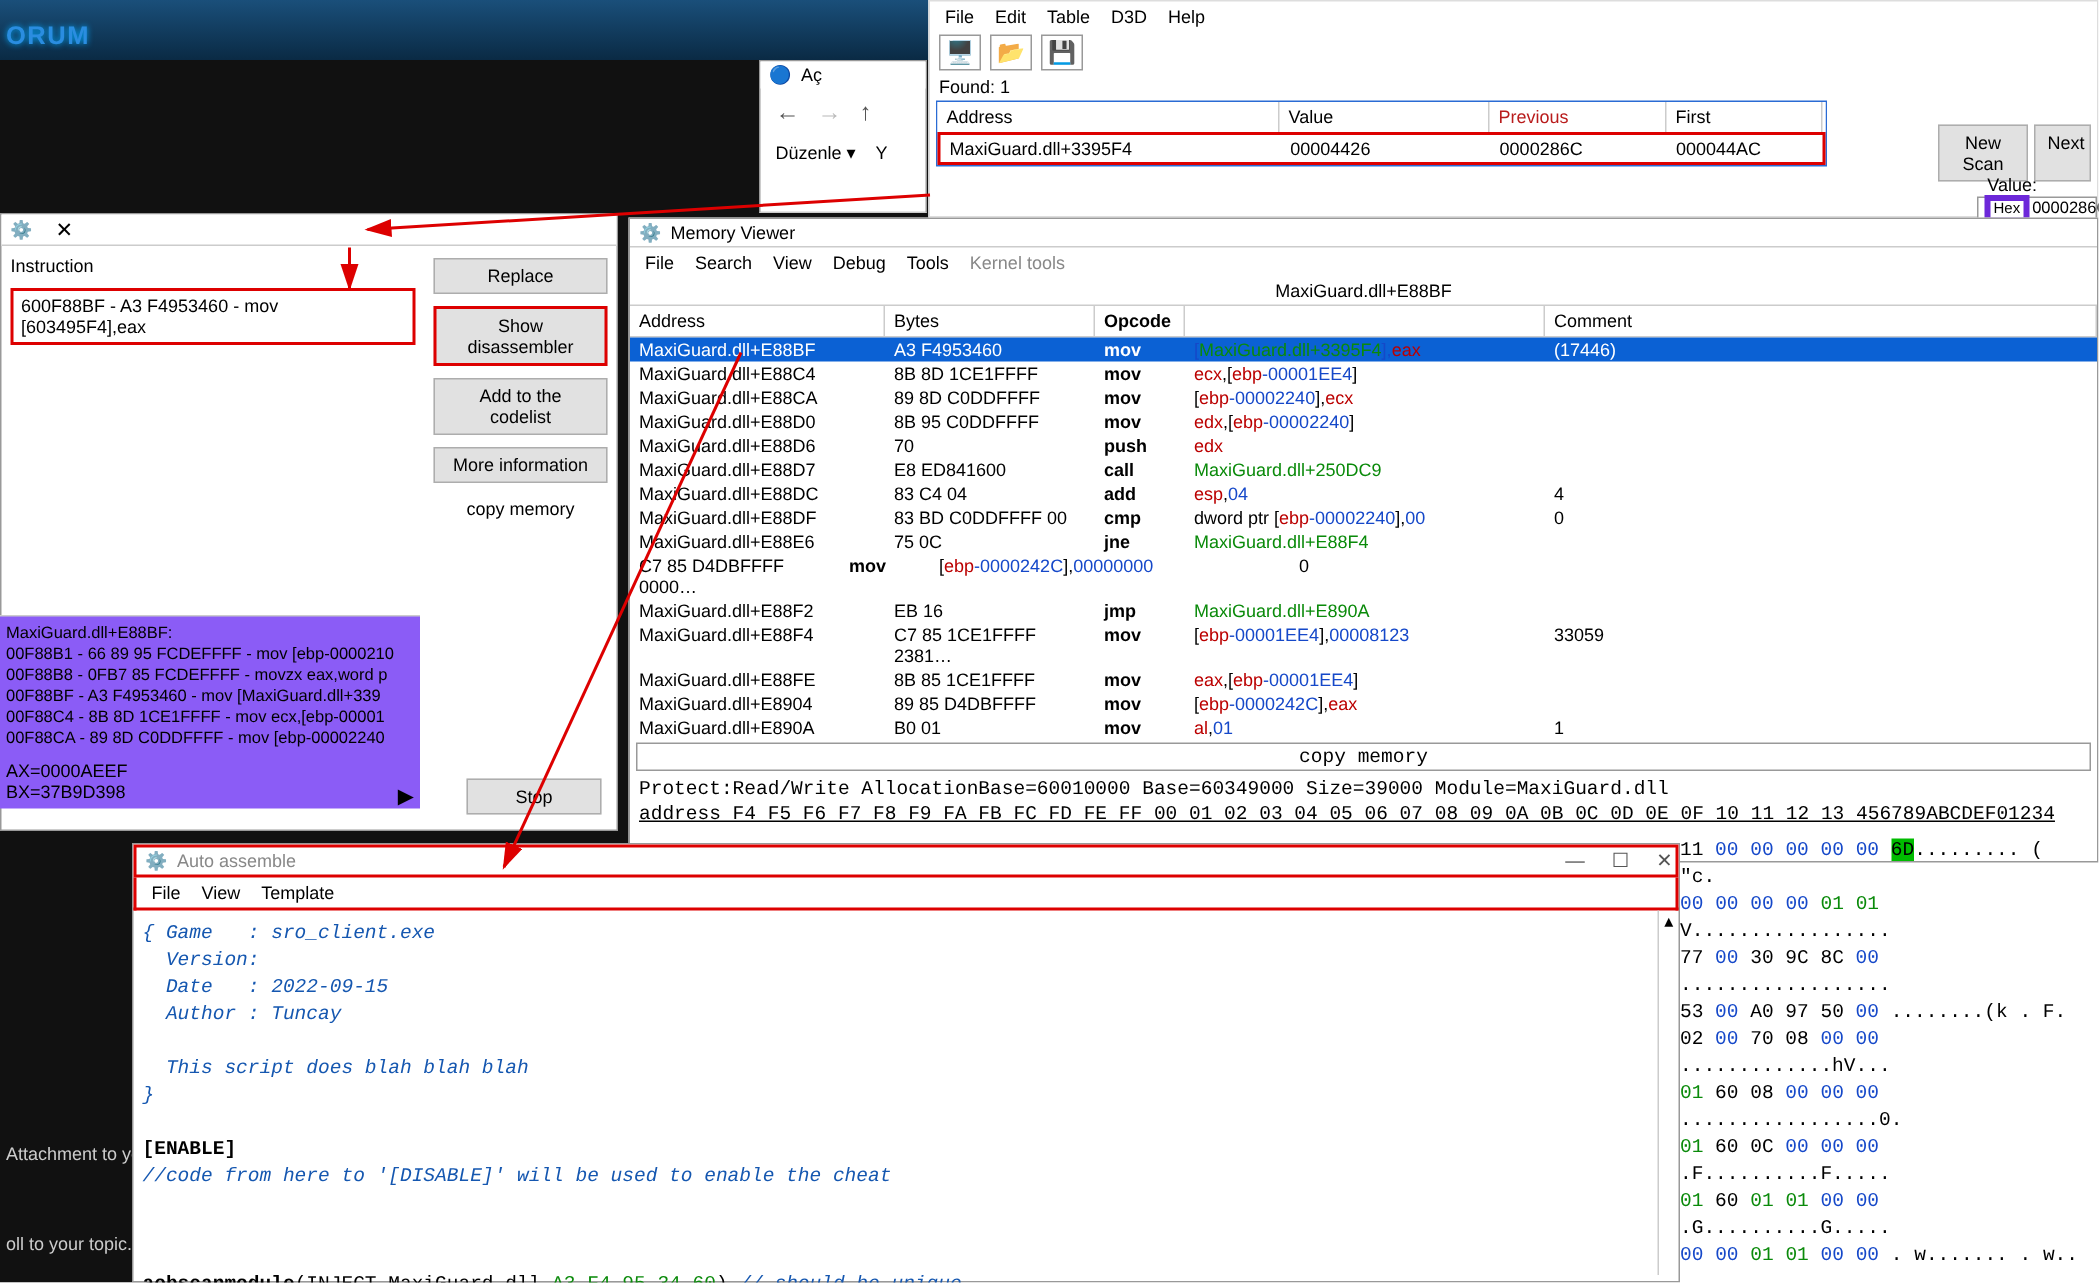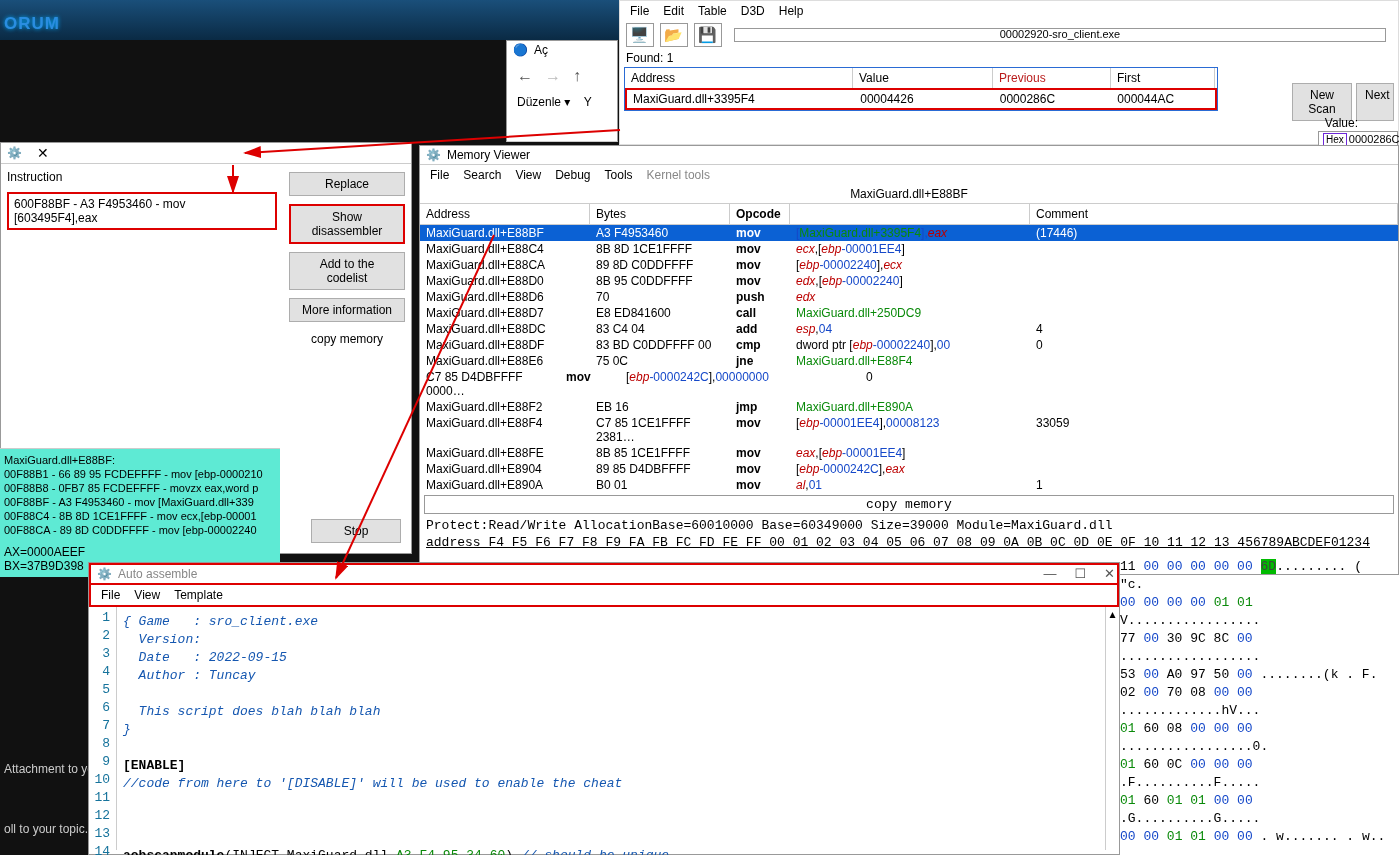--- a/index.html
+++ b/index.html
@@ -37,43 +37,43 @@
 .ce-vlbl { position:absolute; right:40px; top:115px; font-size:12px; }
 .ce-vfield { position:absolute; right:0px; top:130px; border:1px solid #999; padding:1px 4px; font-size:11px; width:80px; background:#fff;}
 
 
 .opcodes { left: 0; top: 142px; width: 412px; height: 412px; }
 .opcodes .body { display:flex; }
 .opcodes .left { flex:1; padding:6px; }
 .opcodes .right { width:128px; padding:6px; display:flex; flex-direction:column; align-items:center; gap:4px; }
 .instr-hdr { font-size:12px; padding-bottom:4px; margin-bottom:4px; }
 .instr { padding:3px 5px; font-size:12px; }
-.dbg-dump { position:absolute; left:0; top:410px; width:280px; border-top:1px solid #ccc; padding:4px; font-size:11px; line-height:14px; background:#5eead4;margin-top:38px;}
+.dbg-dump { position:absolute; left:0; top:410px; width:280px; border-top:1px solid #ccc; padding:4px; font-size:11px; line-height:14px; background:#8b5cf6;}
 .dbg-reg { font-size:12px; }
 
 
 .chrome { left:506px; top:40px; width:112px; height:102px; background:#fff; border-bottom:1px solid #ccc;}
 .chrome .titlebar { border-bottom:none; }
 .chrome .nav { display:flex; gap:12px; padding:8px 10px; font-size:16px; color:#555; }
 .chrome .duzen { font-size:12px; padding:2px 10px; }
 
 
 .memv { left:419px; top:145px; width:980px; height:430px; }
 .memv .cols { display:flex; border-bottom:1px solid #ccc; }
 .memv .cols div { padding:3px 6px; border-right:1px solid #ccc; font-size:12px; }
 .mc-addr{width:170px;} .mc-bytes{width:140px;} .mc-op{width:60px; font-weight:bold;} .mc-oper{width:240px;} .mc-cmt{flex:1;}
 .memv .banner { text-align:center; padding:2px; background:#fff; border-bottom:1px solid #ccc; font-size:12px; }
 .memv .drow { display:flex; font-family: Tahoma, sans-serif; font-size:12px; }
 .memv .drow div { padding:1px 6px; }
-.memv .drow.sel { background:#0b61d4; color:#fff; } .reg-r{color:#b00;font-style:italic;} .num-b{color:#1548c9;} .sym-g{color:#0a8a0a;}
+.memv .drow.sel { background:#0b61d4; color:#fff; } .reg-r{color:#b00;} .num-b{color:#1548c9;} .sym-g{color:#0a8a0a;}
 .memv .copybar { border:1px solid #999; padding:1px 6px; font-family: 'Courier New', monospace; font-size:13px; text-align:center; margin:2px 4px; }
 .memv .meminfo { font-family:'Courier New',monospace; font-size:13px; padding:2px 6px; }
 .memv .hexhdr { font-family:'Courier New',monospace; font-size:13px; padding:0 6px; text-decoration:underline; }
 .hexgrid { font-family:'Courier New',monospace; font-size:13px; padding:0 6px; line-height:18px; }
-.hx-g{color:#0a8a0a;} .hx-b{color:#1548c9;} .hx-hl{background:#0b0;color:#404040;}
+.hx-g{color:#0a8a0a;} .hx-b{color:#1548c9;} .hx-hl{background:#0b0;color:#000000;}
 
 
 .aasm { left:88px; top:562px; width:1032px; height:293px; }
 .aasm .wc { position:absolute; right:4px; top:3px; display:flex; gap:18px; font-size:13px; color:#555;}
 .aasm .edbody { display:flex; height: calc(100% - 48px); }
 .gutter { width:28px; text-align:right; padding:2px 6px 2px 0; color:#16739c; font-family:'Courier New',monospace; font-size:13px; line-height:18px; border-right:1px solid #ccc; }
 .code { flex:1; padding:6px 6px; font-family:'Courier New',monospace; font-size:13px; line-height:18px; white-space:pre; }
 .c-cmt{color:#1557b0; font-style:italic;} .c-kw{color:#000;font-weight:bold;} .c-hex{color:#0a8a0a;} .c-cmt2{color:#1557b0; font-style:italic;}
 
 svg.arrow { position:absolute; pointer-events:none; overflow:visible; }
@@ -92,23 +92,20 @@
     <span>File</span>
     <span>Edit</span>
     <span>Table</span>
     <span>D3D</span>
     <span>Help</span>
   </div>
   <div class="ce-tool">
     <div class="tbtn">🖥️</div>
     <div class="tbtn">📂</div>
     <div class="tbtn">💾</div>
-    <div class="ce-pbar">
-      <div class="ce-pname">00002920-sro_client.exe</div>
-    </div>
   </div>
   <div class="ce-found">Found: 1</div>
   <div class="ce-table">
     <div class="hdr">
       <div class="col-addr">Address</div>
       <div class="col-val">Value</div>
       <div class="col-prev">Previous</div>
       <div class="col-first">First</div>
     </div>
     <div class="row redbox" style="border-width:2px;">
@@ -117,21 +114,21 @@
       <div class="col-prev" style="color:#000;">0000286C</div>
       <div class="col-first">000044AC</div>
     </div>
   </div>
   <div class="ce-rbtns">
     <div class="btn">New Scan</div>
     <div class="btn" style="width:38px;">Next</div>
   </div>
   <div class="ce-vlbl">Value:</div>
   <div class="ce-vfield">
-    <span style="font-size:10px;border:1px solid #6d28d9;padding:0 2px;margin-right:2px;margin-top:42px;">Hex</span><span>0000286C</span>
+    <span style="font-size:10px;border:4px solid #6d28d9;padding:0 2px;margin-right:2px;margin-top:42px;">Hex</span><span>0000286C</span>
   </div>
 </div>
 
 <div class="win chrome">
   <div class="titlebar">
     <span class="icon">🔵</span>
     <span class="title">Aç</span>
   </div>
   <div class="nav">
     <span>←</span>
@@ -322,35 +319,20 @@
     <span>—</span>
     <span>☐</span>
     <span>✕</span>
   </div>
   <div class="menubar redbox" style="border-top:none;">
     <span>File</span>
     <span>View</span>
     <span>Template</span>
   </div>
   <div class="edbody">
-    <div class="gutter" id="gutter">1
-2
-3
-4
-5
-6
-7
-8
-9
-10
-11
-12
-13
-14
-</div>
     <div class="code" id="codeed"><span class="c-cmt">{ Game   : sro_client.exe</span>
 <span class="c-cmt">  Version:</span>
 <span class="c-cmt">  Date   : 2022-09-15</span>
 <span class="c-cmt">  Author : Tuncay</span>
 
 <span class="c-cmt">  This script does blah blah blah</span>
 <span class="c-cmt">}</span>
 
 <span class="c-kw">[ENABLE]</span>
 <span class="c-cmt">//code from here to '[DISABLE]' will be used to enable the cheat</span>

